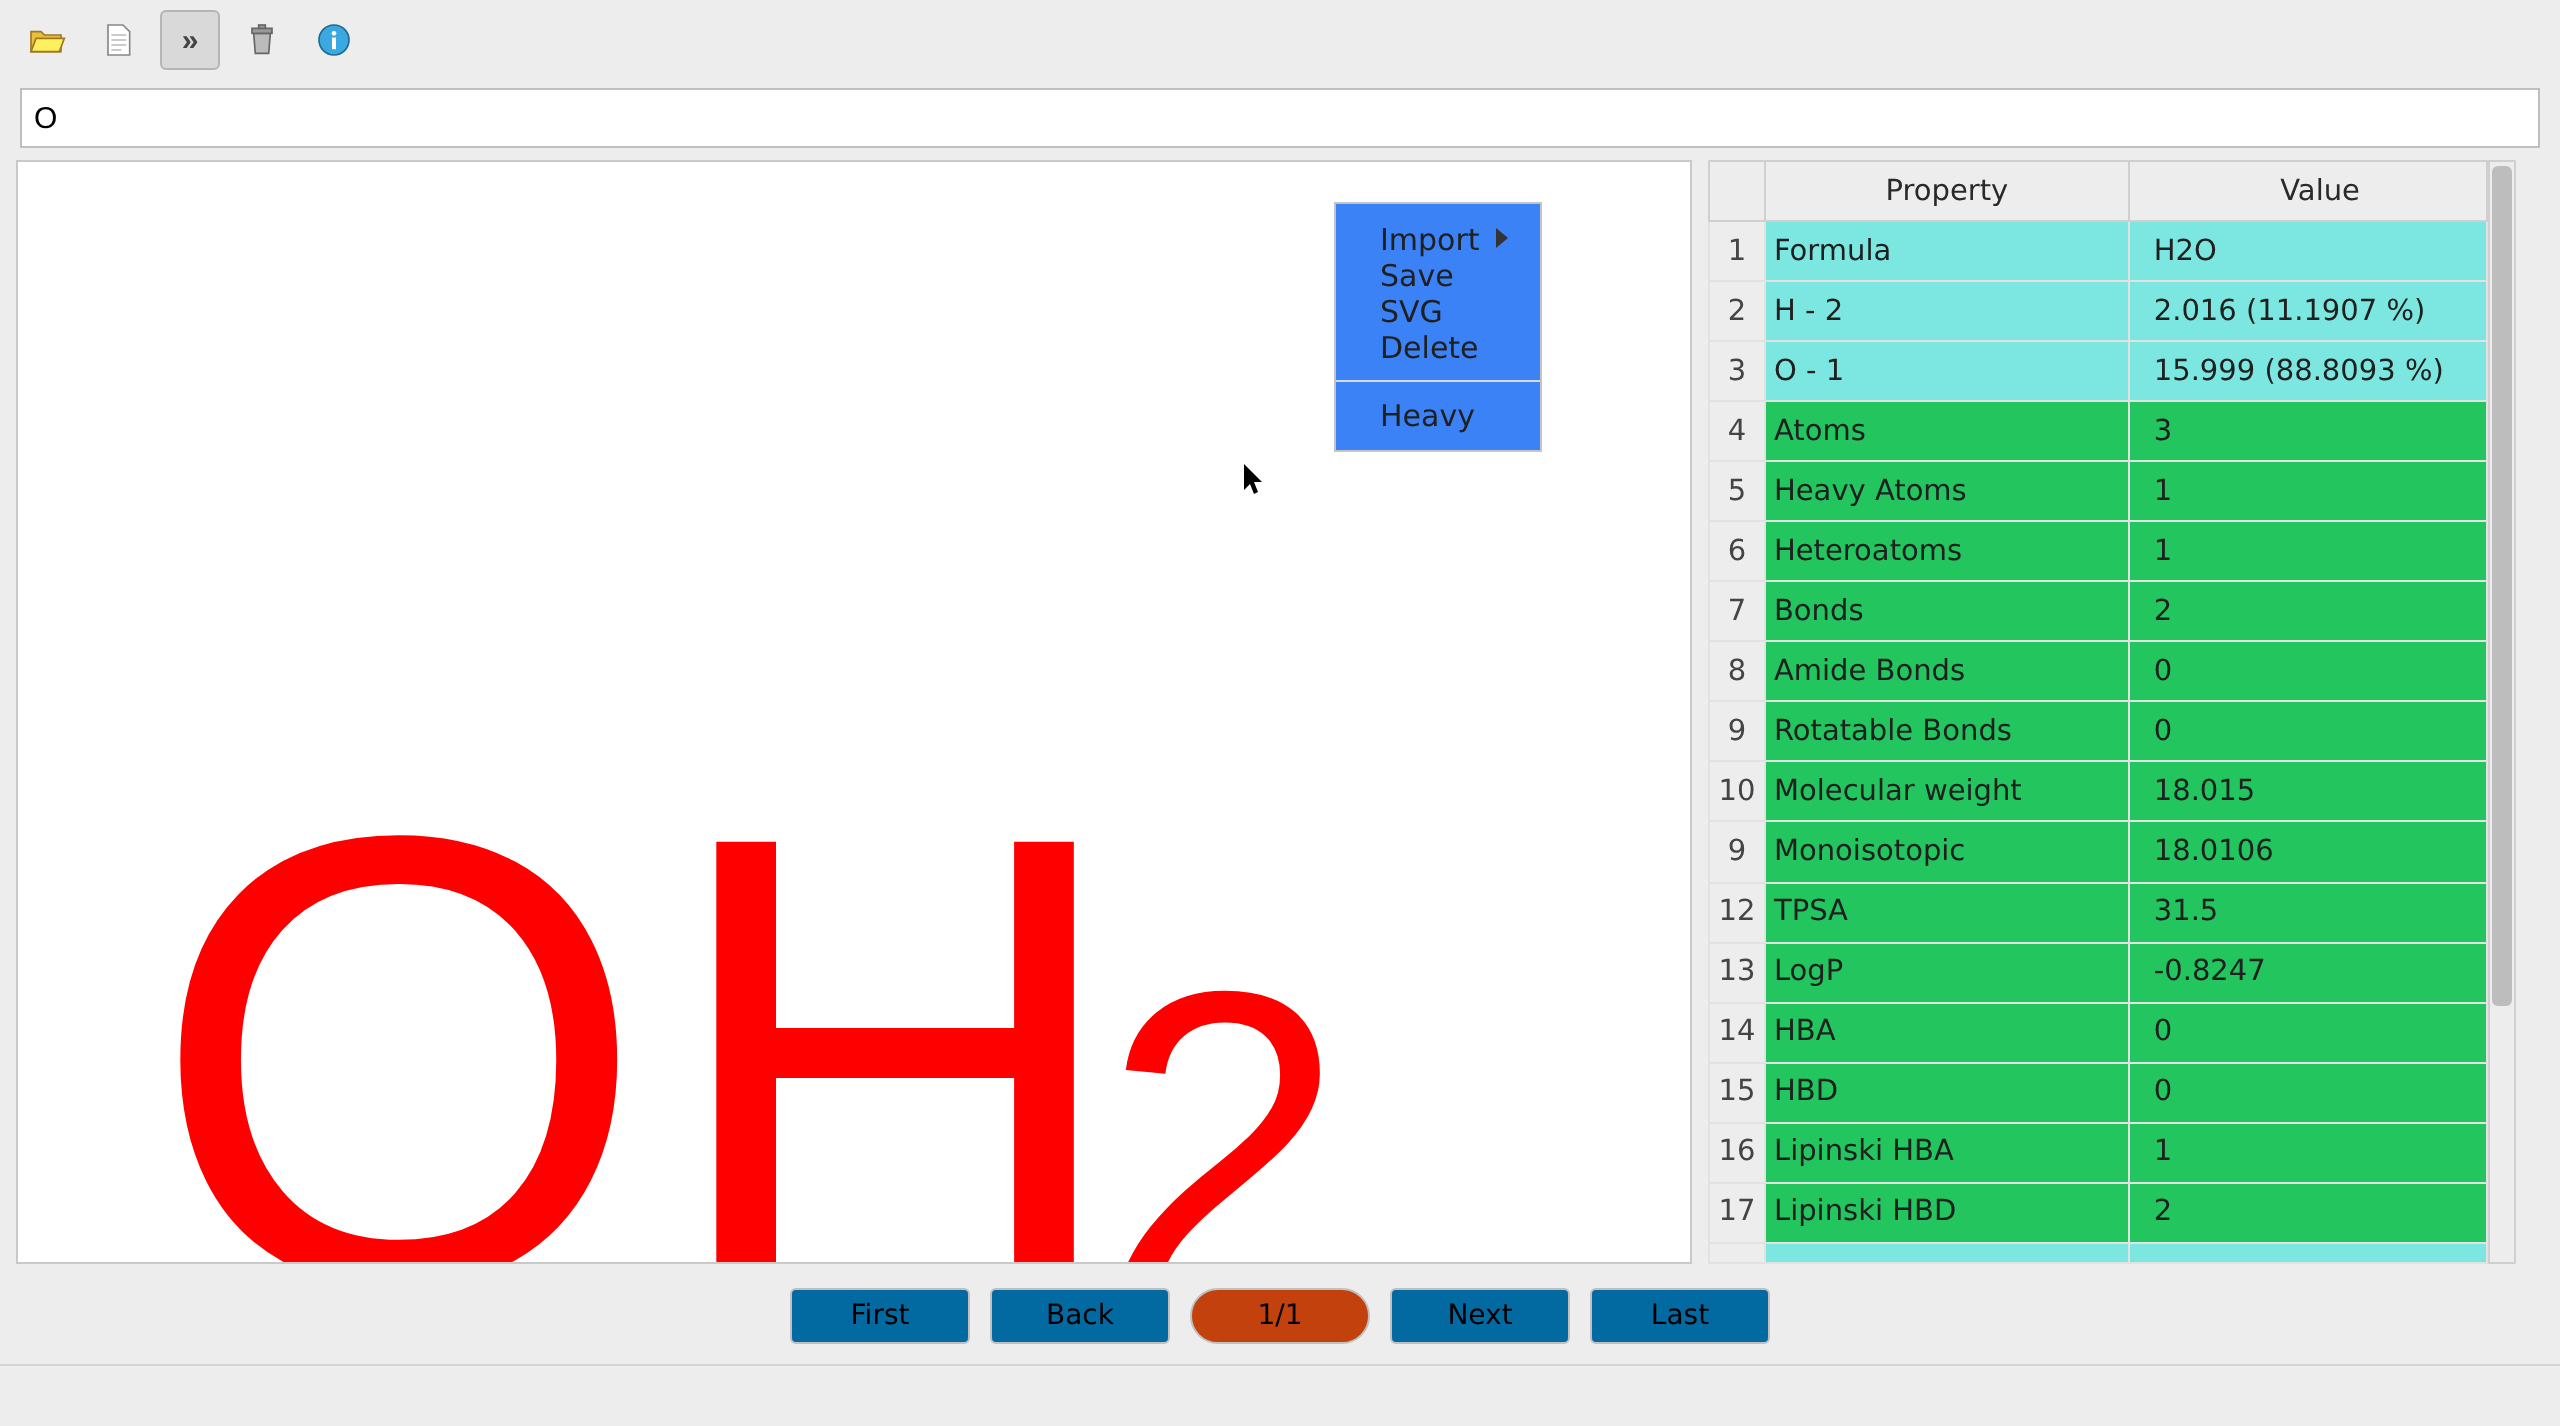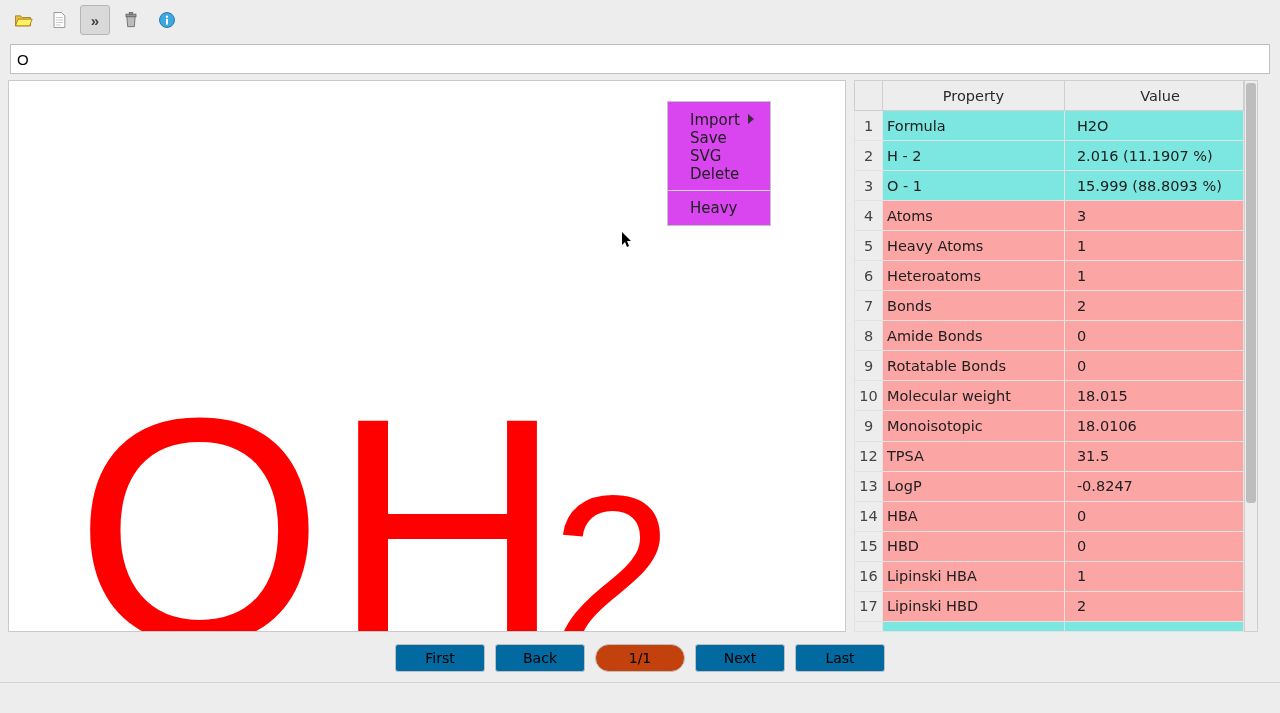--- a/index.html
+++ b/index.html
@@ -81,21 +81,21 @@
     position: relative;
     top: 8px;
     margin-left: -20px;
   }
 
   .context-menu {
     position: absolute;
     left: 658px;
     top: 20px;
     width: 104px;
-    background: #d946ef;
+    background: #3b82f6;
     border: 1px solid #c4c4c4;
     padding: 4px 0;
     font-size: 15px;
   }
   .context-menu .item {
     padding: 4px 14px 4px 22px;
     display: flex;
     justify-content: space-between;
     align-items: center;
     cursor: pointer;
@@ -118,21 +118,21 @@
   .props-pane {
     width: 404px;
     height: 552px;
     position: relative;
     display: flex;
   }
   .props-table {
     width: 398px;
     border: 1px solid #cfcfcf;
     border-collapse: collapse;
-    background: #fca5a5;
+    background: #22c55e;
     font-size: 14.5px;
   }
   .props-table th {
     background: #ededed;
     font-weight: 400;
     height: 30px;
     border: 1px solid #cfcfcf;
     color: #2a2a2a;
   }
   .props-table td {

